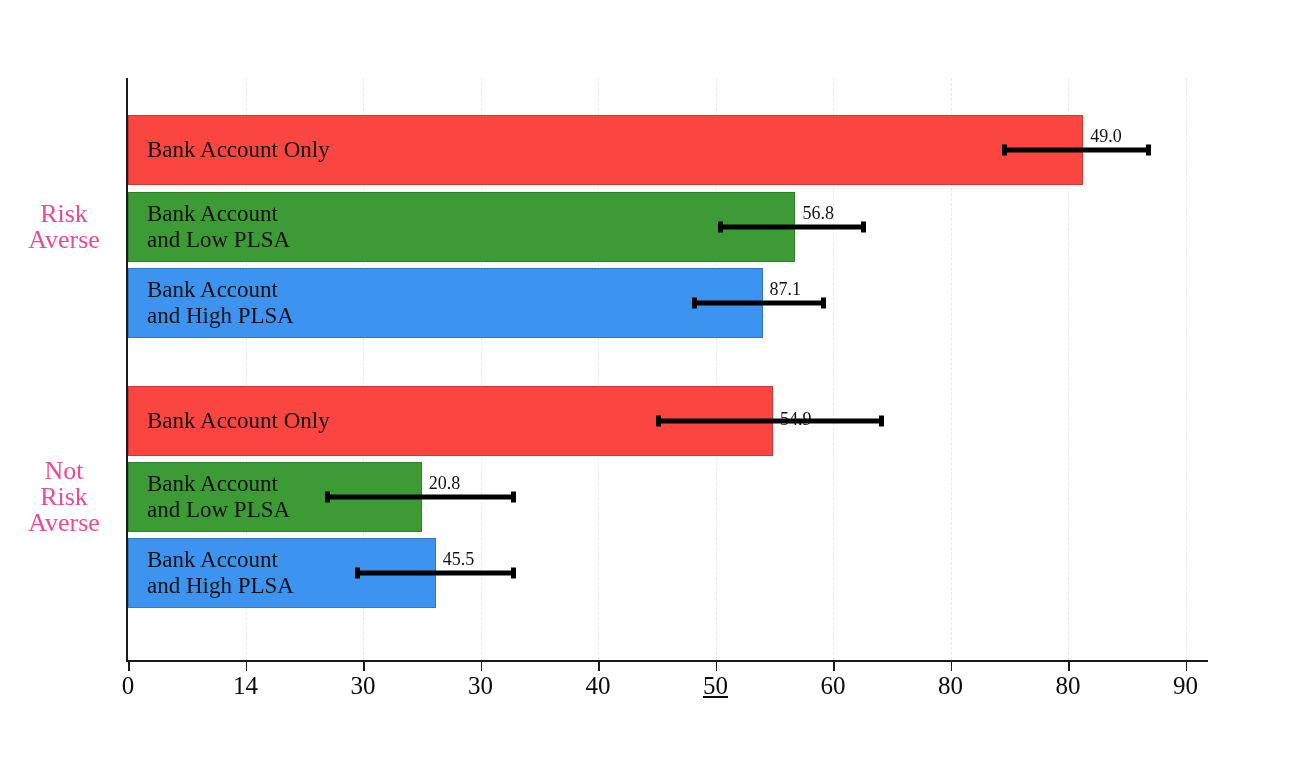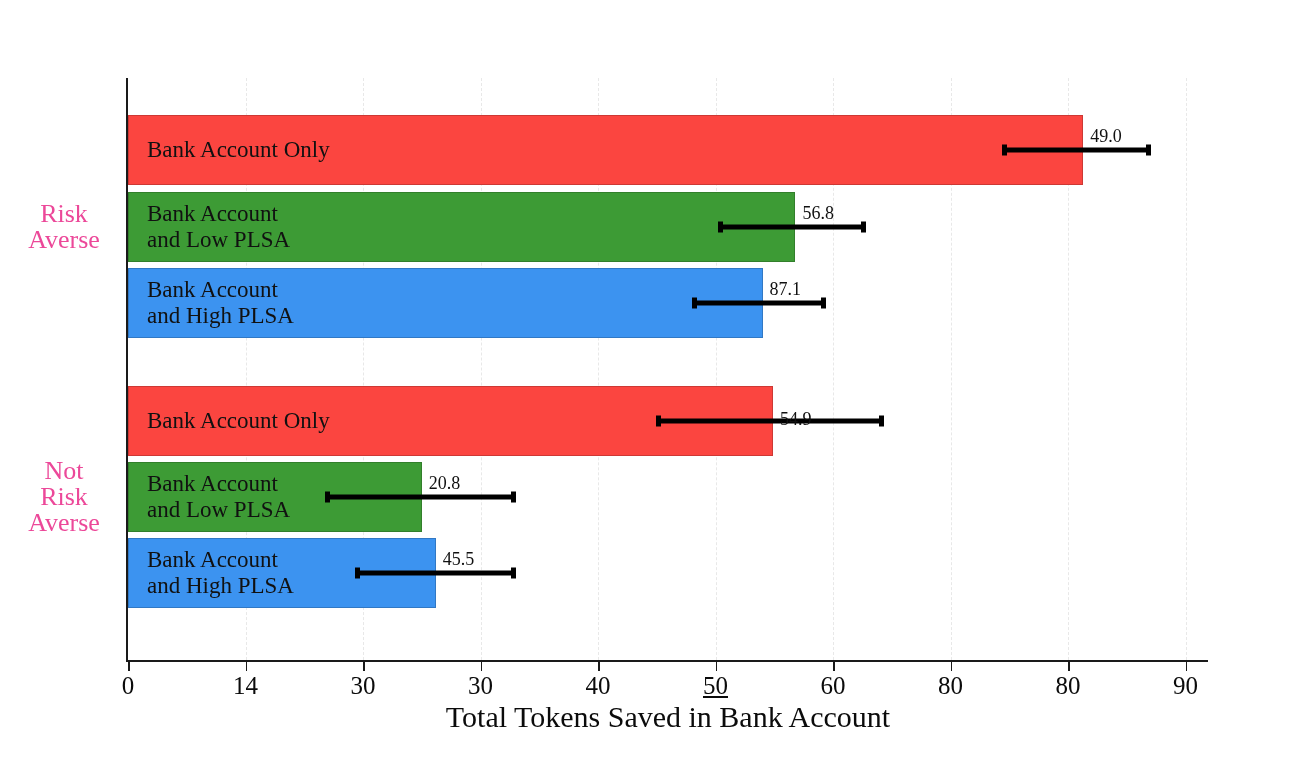--- a/index.html
+++ b/index.html
@@ -251,15 +251,14 @@
       <div class="tick-label" style="left: 1185.5px;">90</div>
     </div>
   <div id="group-labels-wrap">
       <div class="group-label-inner" style="top: 226.5px;">Risk
 Averse</div>
       <div class="group-label-inner" style="top: 497px;">Not
 Risk
 Averse</div>
     </div>
 
-  <div id="xaxis-label">Total Tokens Saved in Bank Account</div>
 
 </div>
 
 </body></html>

